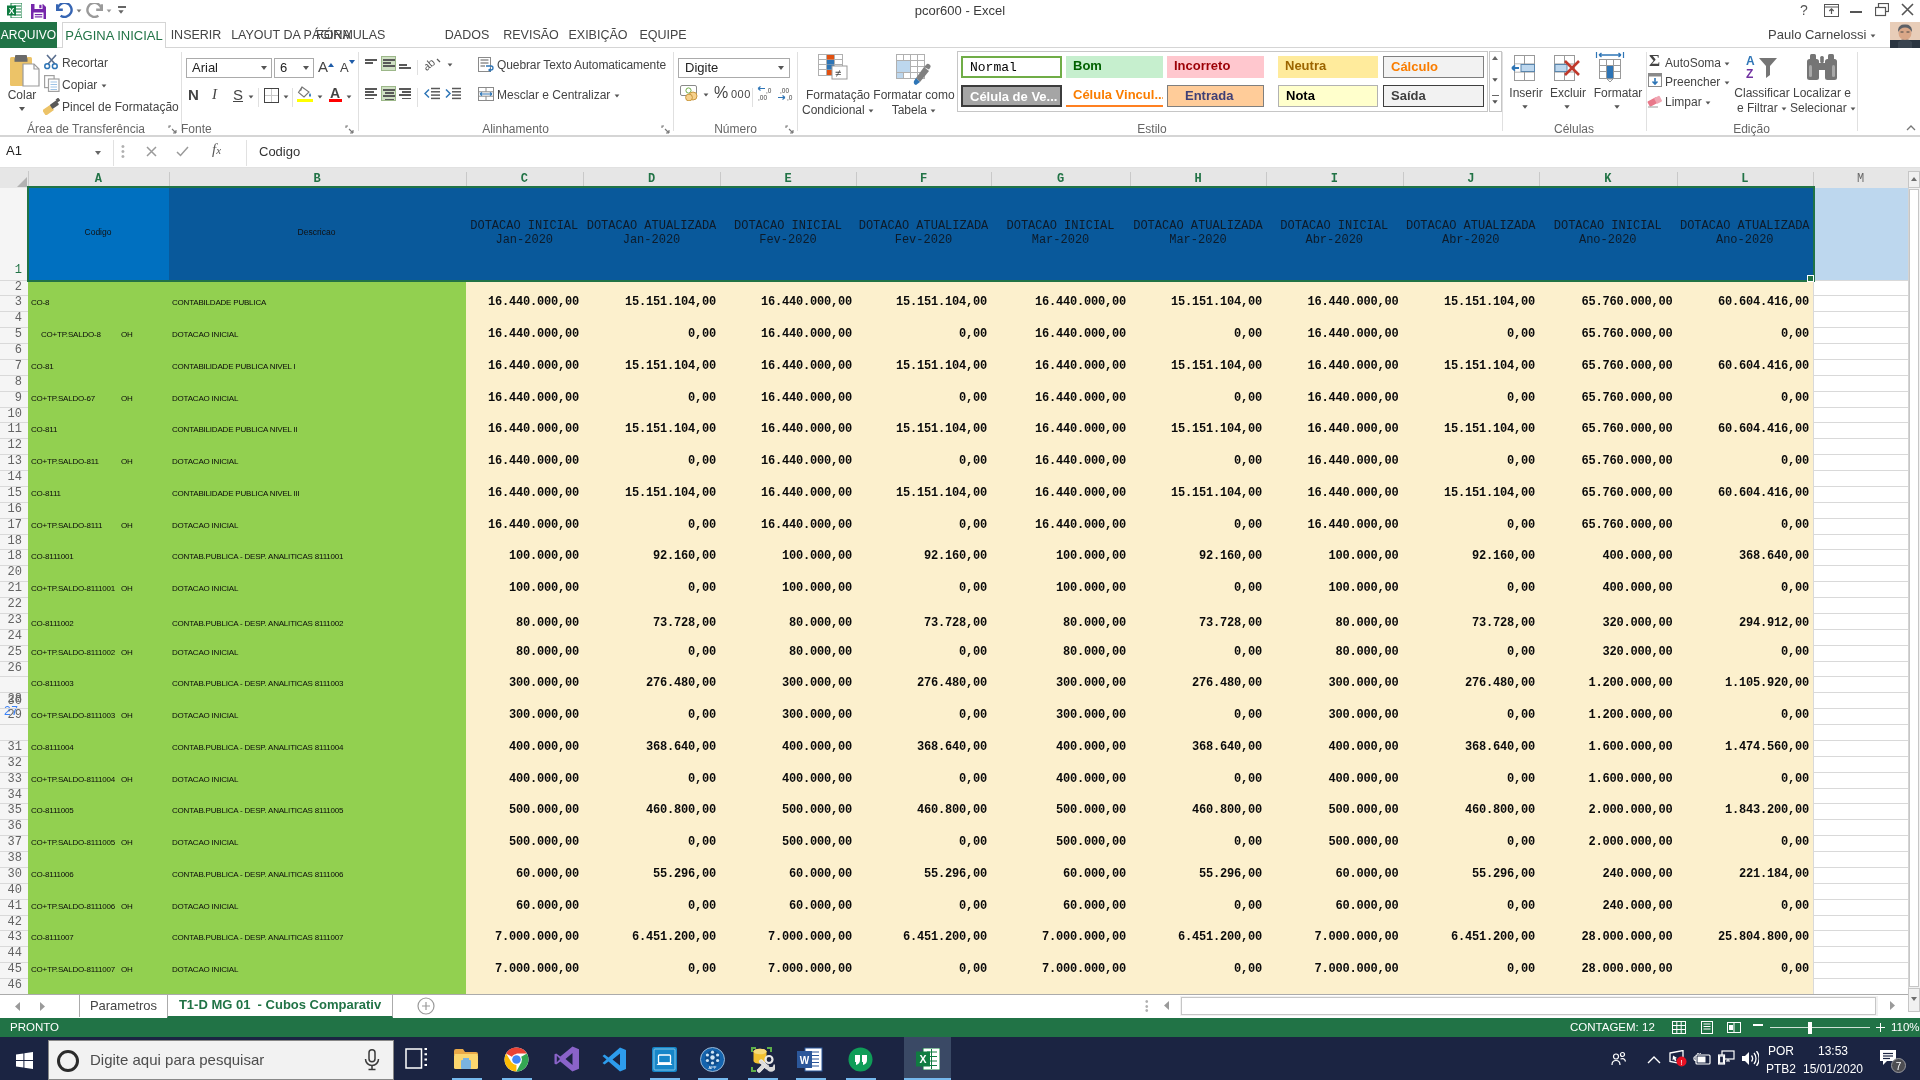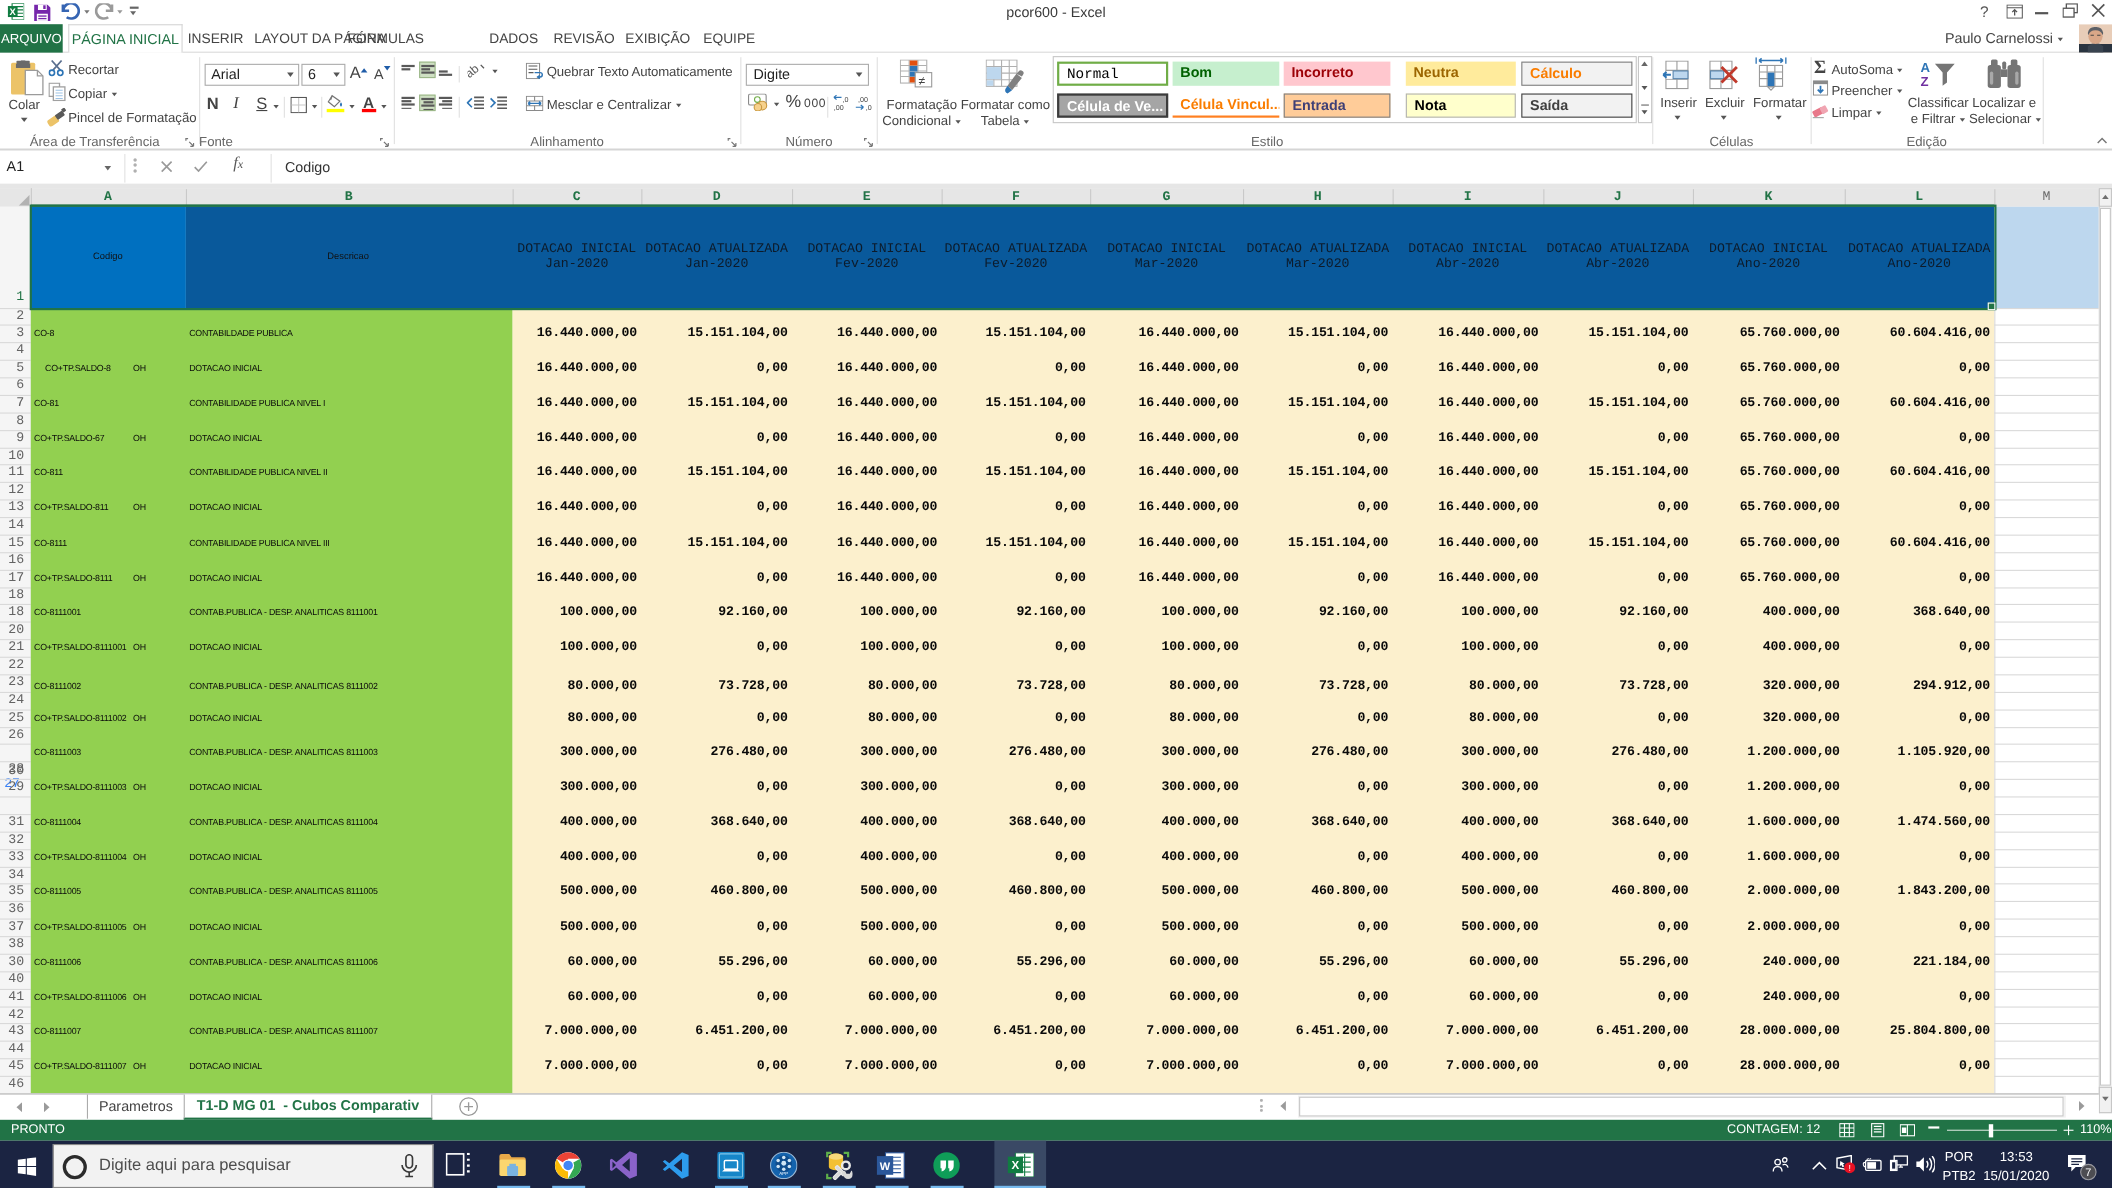--- a/index.html
+++ b/index.html
@@ -273,21 +273,21 @@
     </svg>
 <div class="ab" style="left:872px;top:40px;width:84px;text-align:center;font-size:12px;color:#444;line-height:15px;white-space:nowrap">Formatar como<br>Tabela <span class="dd" style="transform:scale(.8)"></span></div>
 <div class="ab" style="left:957px;top:3px;width:531px;height:61px;background:#fff;border:1px solid #c6c6c6"></div>
 <div class="ab" style="left:961px;top:8px;width:101px;height:22px;background:#fff;color:#000;font-size:13px;line-height:20px;padding-left:7px;white-space:nowrap;overflow:hidden;border:2px solid #70ad47;font-family:'Liberation Mono',monospace;font-weight:normal">Normal</div>
 <div class="ab" style="left:1066px;top:8px;width:97px;height:22px;background:#c6efce;color:#006100;font-size:13px;line-height:20px;padding-left:7px;white-space:nowrap;overflow:hidden;font-weight:bold">Bom</div>
 <div class="ab" style="left:1167px;top:8px;width:97px;height:22px;background:#ffc7ce;color:#9c0006;font-size:13px;line-height:20px;padding-left:7px;white-space:nowrap;overflow:hidden;font-weight:bold">Incorreto</div>
 <div class="ab" style="left:1278px;top:8px;width:100px;height:22px;background:#ffeb9c;color:#9c6500;font-size:13px;line-height:20px;padding-left:7px;white-space:nowrap;overflow:hidden;font-weight:bold">Neutra</div>
 <div class="ab" style="left:1383px;top:8px;width:101px;height:22px;background:#f2f2f2;color:#fa7d00;font-size:13px;line-height:20px;padding-left:7px;white-space:nowrap;overflow:hidden;border:1px solid #7f7f7f;font-weight:bold">Cálculo</div>
 <div class="ab" style="left:961px;top:37px;width:101px;height:22px;background:#a5a5a5;color:#ffffff;font-size:13px;line-height:20px;padding-left:7px;white-space:nowrap;overflow:hidden;border:2px solid #3c3c3c;font-weight:bold">Célula de Ve...</div>
 <div class="ab" style="left:1066px;top:37px;width:97px;height:22px;background:#ffffff;color:#fa7d00;font-size:13px;line-height:20px;padding-left:7px;white-space:nowrap;overflow:hidden;border-bottom:2.5px solid #ff8021;font-weight:bold">Célula Vincul...</div>
-<div class="ab" style="left:1167px;top:37px;width:97px;height:22px;background:#ffcc99;color:#3f3f76;font-size:13px;line-height:20px;padding-left:7px;white-space:nowrap;overflow:hidden;border:1px solid #7f7f7f;font-weight:bold">Entrada</div>
+<div class="ab" style="left:1167px;top:37px;width:97px;height:22px;background:#ffcc99;color:#3f3f76;font-size:13px;line-height:20px;padding-left:17px;white-space:nowrap;overflow:hidden;border:1px solid #7f7f7f;font-weight:bold">Entrada</div>
 <div class="ab" style="left:1278px;top:37px;width:100px;height:22px;background:#ffffcc;color:#000000;font-size:13px;line-height:20px;padding-left:7px;white-space:nowrap;overflow:hidden;border:1px solid #b2b2b2;font-weight:bold">Nota</div>
 <div class="ab" style="left:1383px;top:37px;width:101px;height:22px;background:#f2f2f2;color:#3f3f3f;font-size:13px;line-height:20px;padding-left:7px;white-space:nowrap;overflow:hidden;border:1px solid #3f3f3f;font-weight:bold">Saída</div>
 <div class="ab" style="left:1489px;top:3px;width:13px;height:61px;border:1px solid #c6c6c6;background:#fff"></div>
 <span class="ab" style="left:1492px;top:8px;width:0;height:0;border-left:3.5px solid transparent;border-right:3.5px solid transparent;border-bottom:4px solid #666"></span>
 <span class="ab dd" style="left:1492px;top:30px;transform:scale(.9)"></span>
 <div class="ab" style="left:1492px;top:47px;width:7px;height:1.4px;background:#666"></div>
 <span class="ab dd" style="left:1492px;top:52px;transform:scale(.9)"></span>
 <div class="ab" style="left:957px;top:74px;width:390px;text-align:center;font-size:12px;color:#666">Estilo</div>
 <svg class="ab" style="left:1511px;top:7px" width="30" height="28" viewBox="0 0 30 28">
 <g stroke="#9a9a9a" fill="#fff">

